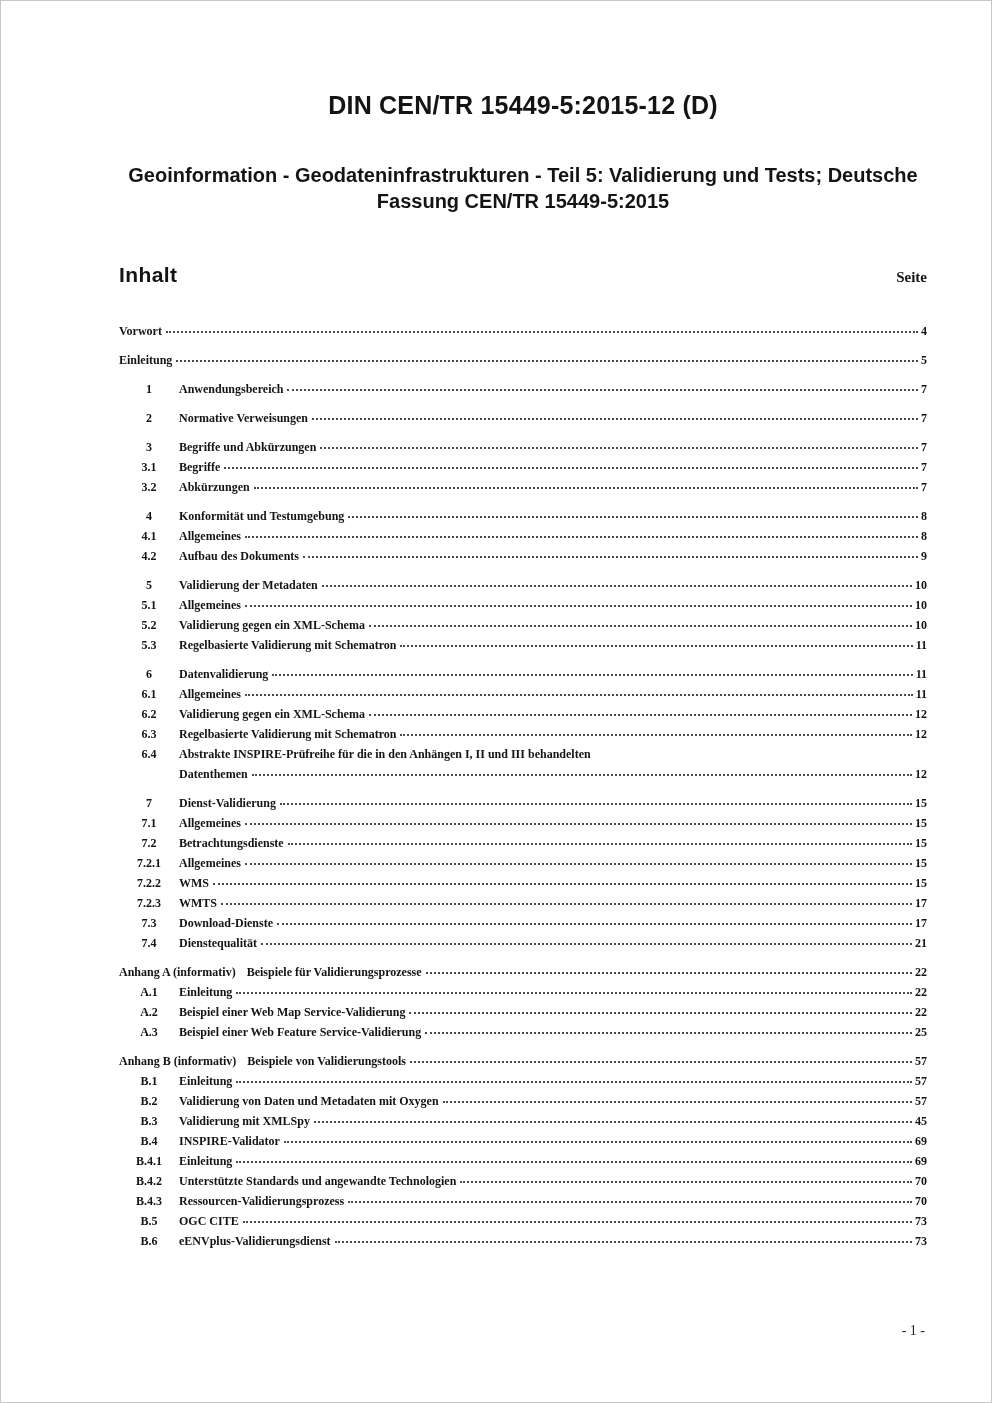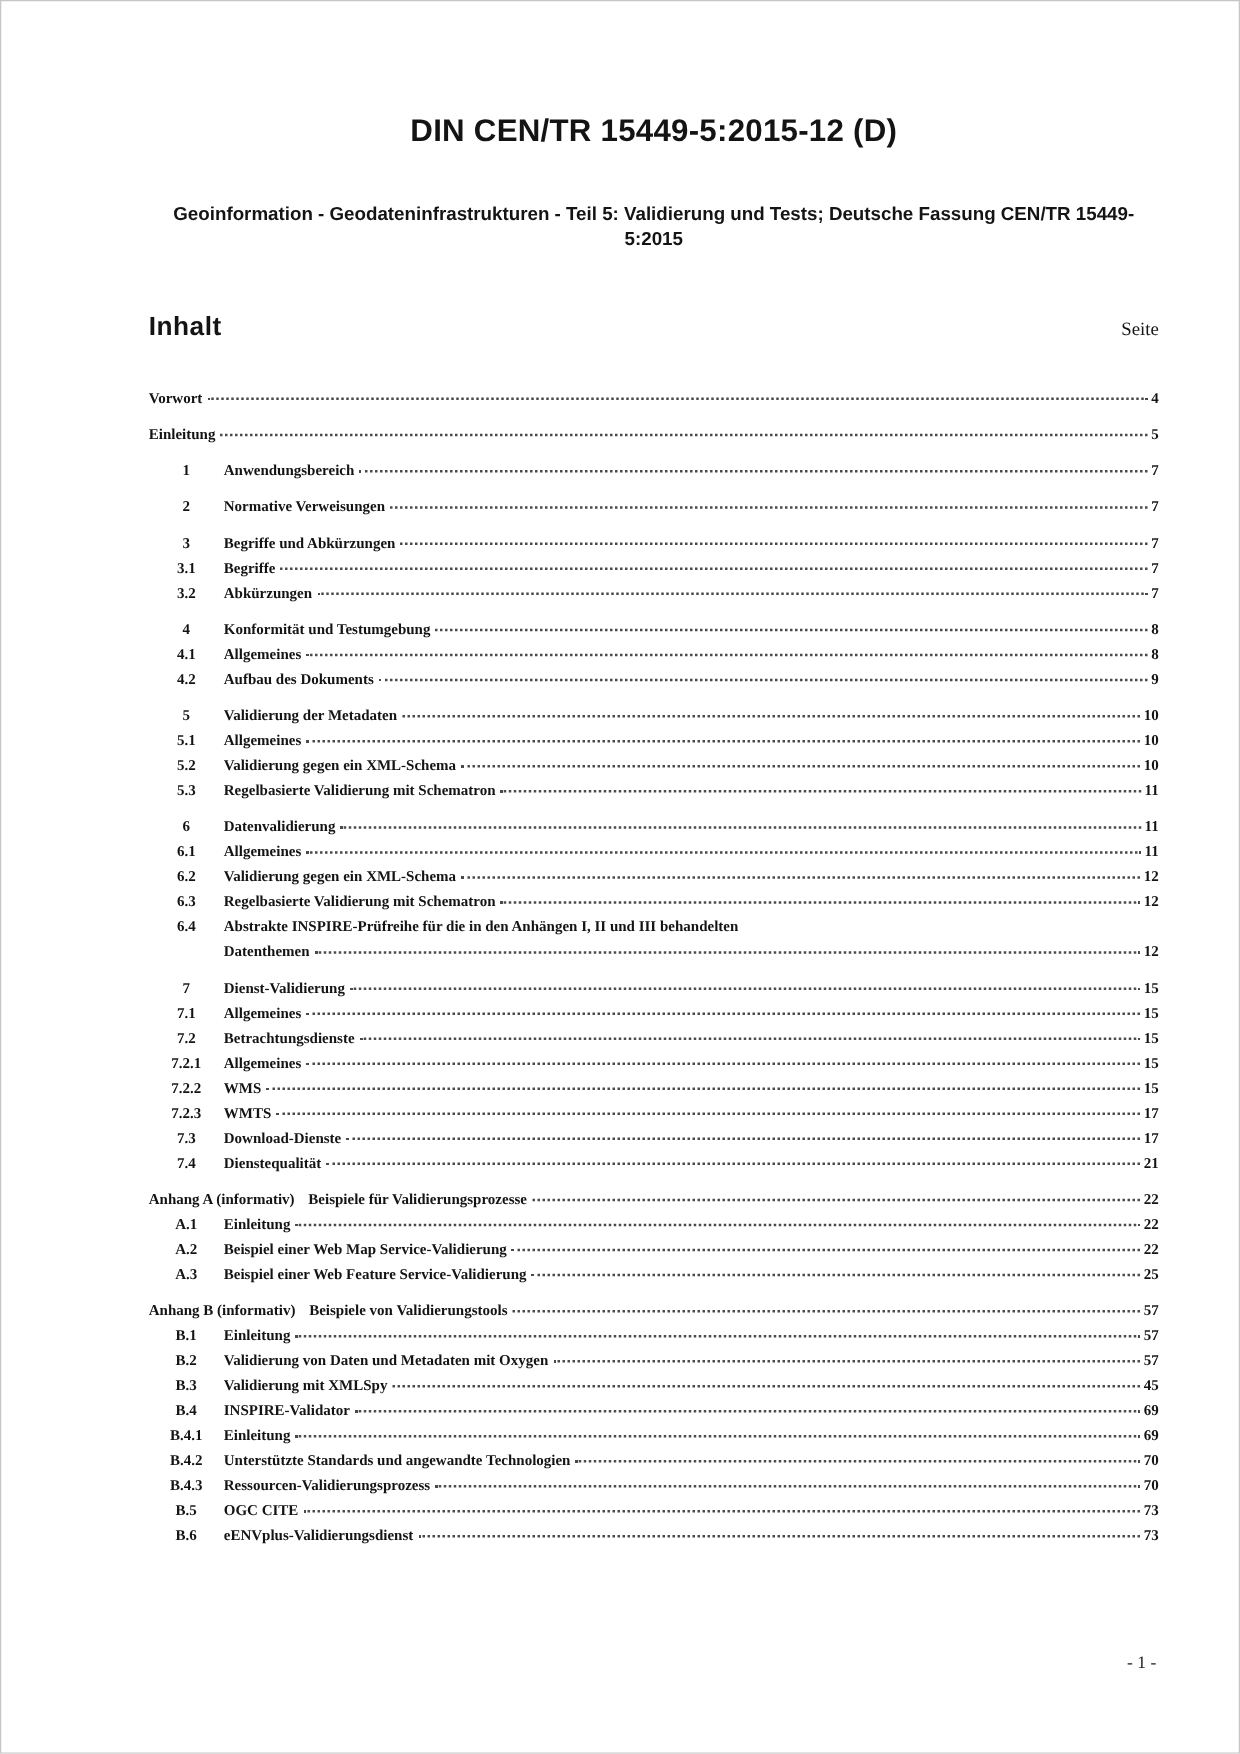--- a/index.html
+++ b/index.html
@@ -25,39 +25,39 @@
   .doc-title {
     margin-top: 90px;
     font-family: "Liberation Sans", sans-serif;
     font-size: 25px;
     font-weight: bold;
     letter-spacing: 0.2px;
   }
   .doc-subtitle {
     margin-top: 42px;
     font-family: "Liberation Sans", sans-serif;
-    font-size: 15px;
+    font-size: 20px;
     font-weight: bold;
     line-height: 1.32;
   }
   .inhalt-row {
     margin-top: 48px;
     display: flex;
     justify-content: space-between;
     align-items: baseline;
   }
   .contents-heading {
     font-family: "Liberation Sans", sans-serif;
     font-size: 21px;
     font-weight: bold;
     letter-spacing: 0.4px;
   }
   .page-label {
     font-size: 15px;
-    font-weight: normal;
+    font-weight: bold;
   }
   .toc {
     margin-top: 34px;
     font-size: 12px;
     font-weight: bold;
   }
   .toc-row {
     display: flex;
     align-items: baseline;
     line-height: 20px;

